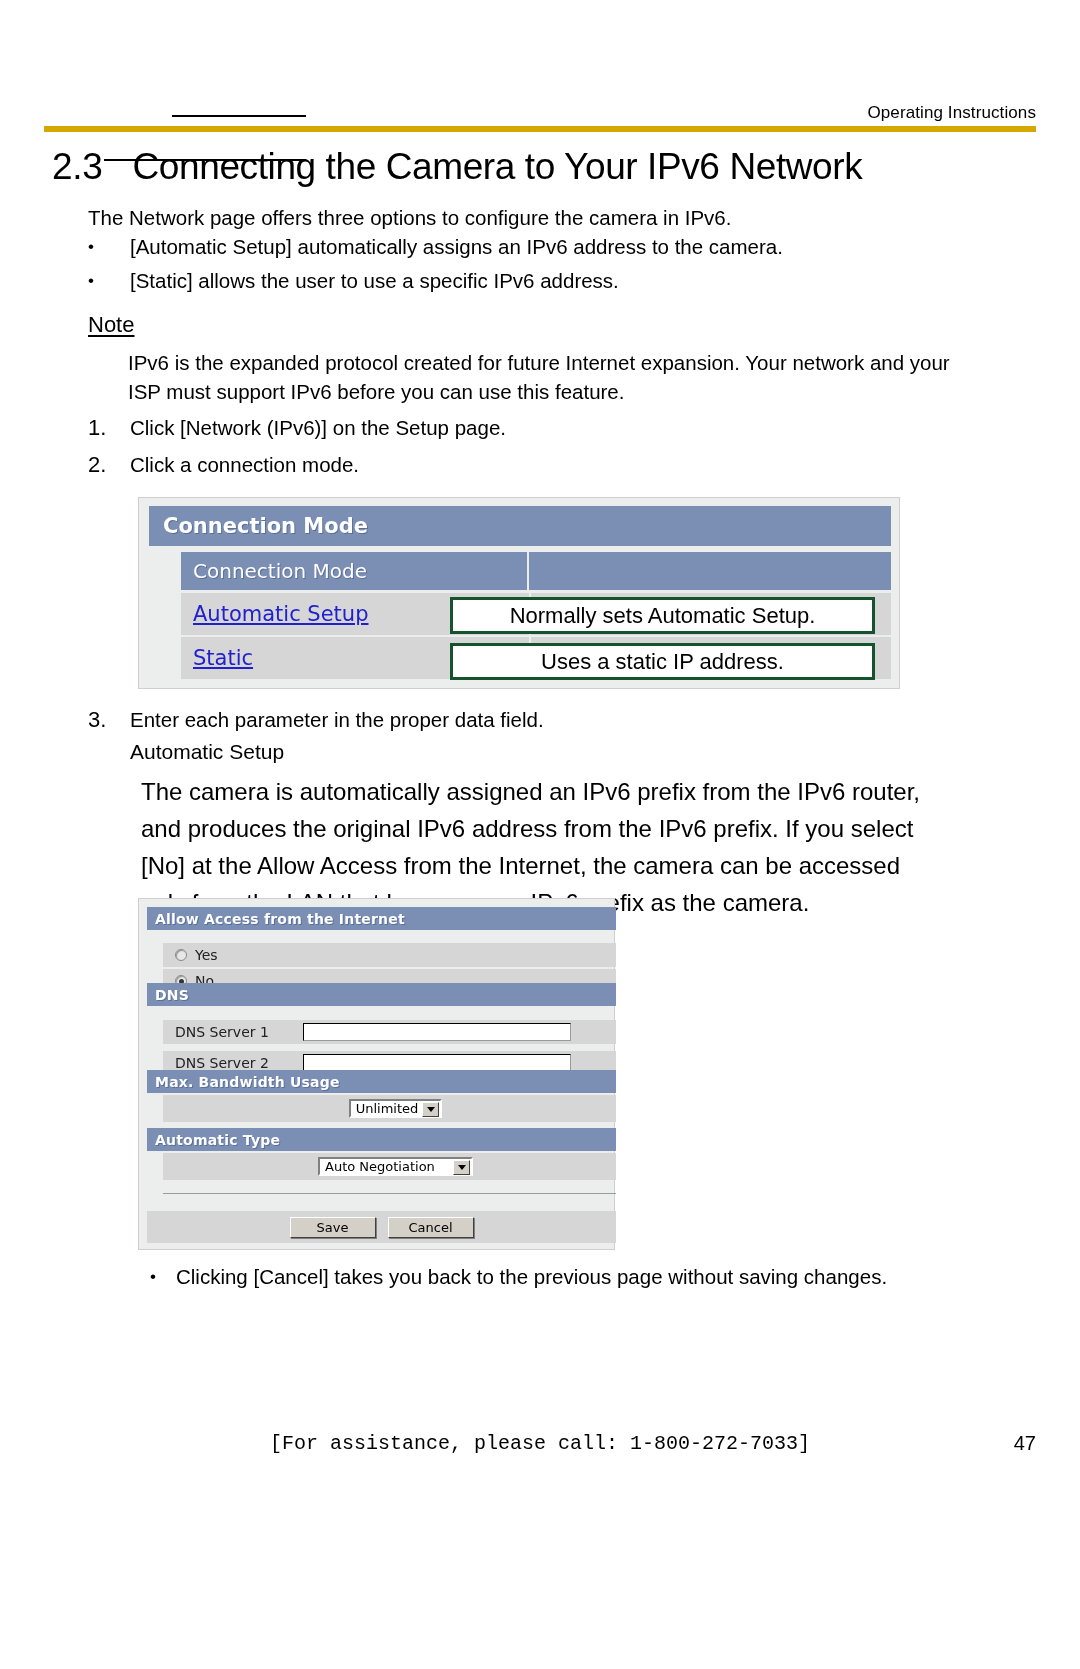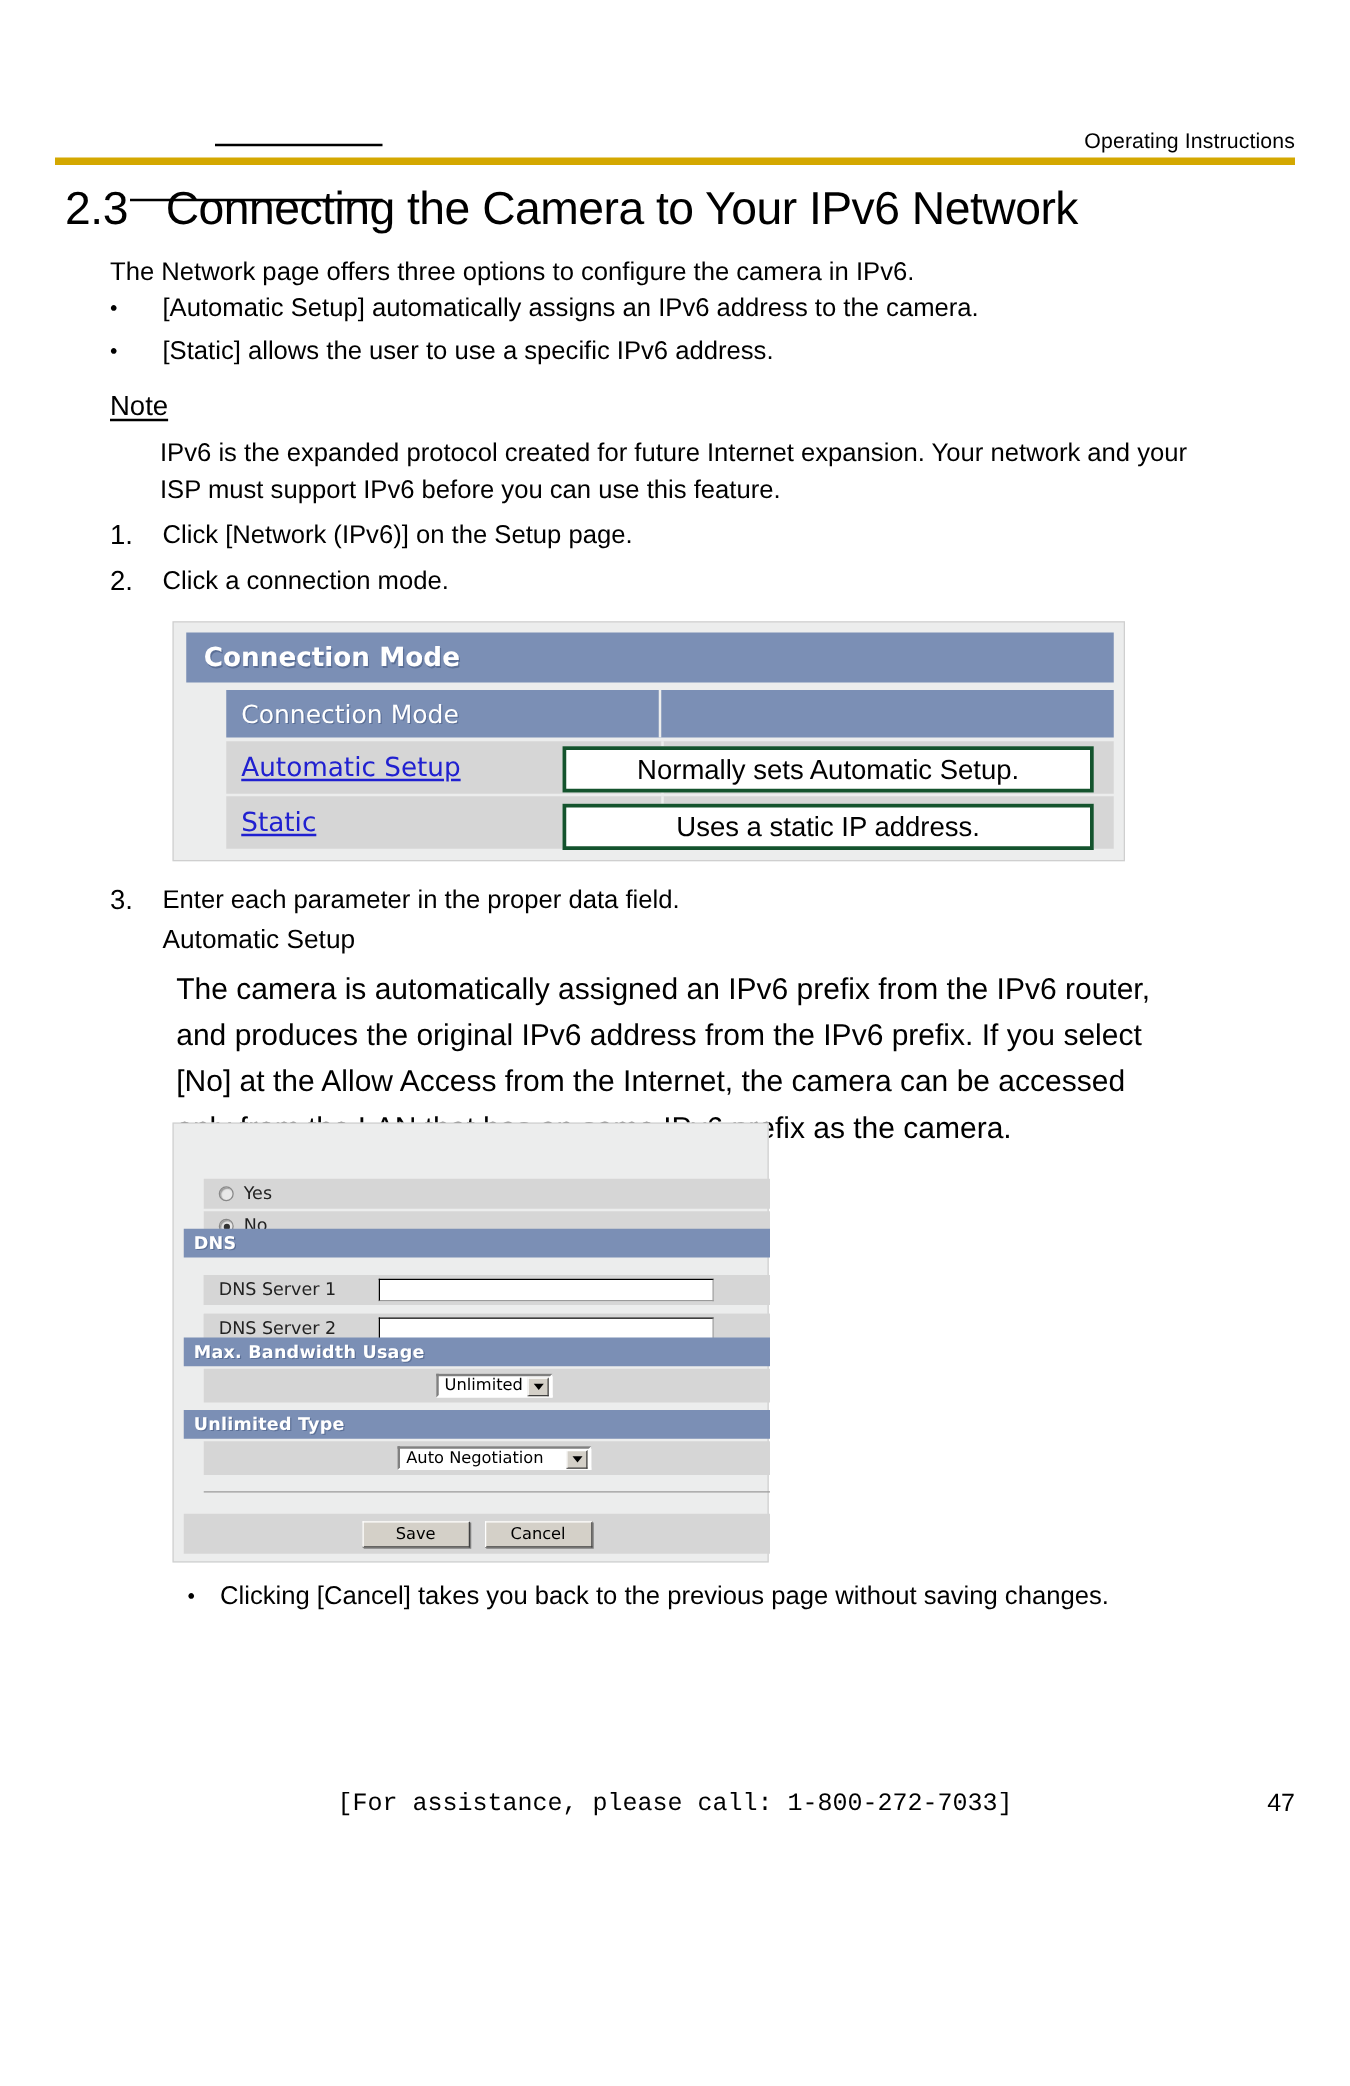--- a/index.html
+++ b/index.html
@@ -241,20 +241,21 @@
 
   <div class="step" id="step3">
     <span class="n">3.</span>
     <span class="t">Enter each parameter in the proper data field.</span>
   </div>
   <div class="sub-h">Automatic Setup</div>
   <div class="para3">The camera is automatically assigned an IPv6 prefix from the IPv6 router, and produces the original IPv6 address from the IPv6 prefix. If you select [No] at the Allow Access from the Internet, the camera can be accessed only from the LAN that has an same IPv6 prefix as the camera.</div>
 
   <div class="fm-shot">
 
+    <div class="fm-band" style="top:8px">Allow Access from the Internet</div>
 
     <div class="fm-line" style="top:32px">
       <span class="radio"></span>
       <span>Yes</span>
     </div>
     <div class="fm-line" style="top:58px">
       <span class="radio on"></span>
       <span>No</span>
     </div>
 
@@ -277,21 +278,21 @@
 
     <div class="fm-plain" style="top:196px">
       <span class="sel">
         <span class="txt">Unlimited</span>
         <span class="arw">
             <i></i>
           </span>
       </span>
     </div>
 
-    <div class="fm-band" style="top:229px">Unlimited Type</div>
+    <div class="fm-band" style="top:229px">Automatic Type</div>
 
     <div class="fm-plain" style="top:254px">
       <span class="sel" style="width:155px">
         <span class="txt" style="flex:1">Auto Negotiation</span>
         <span class="arw">
             <i></i>
           </span>
       </span>
     </div>
 

